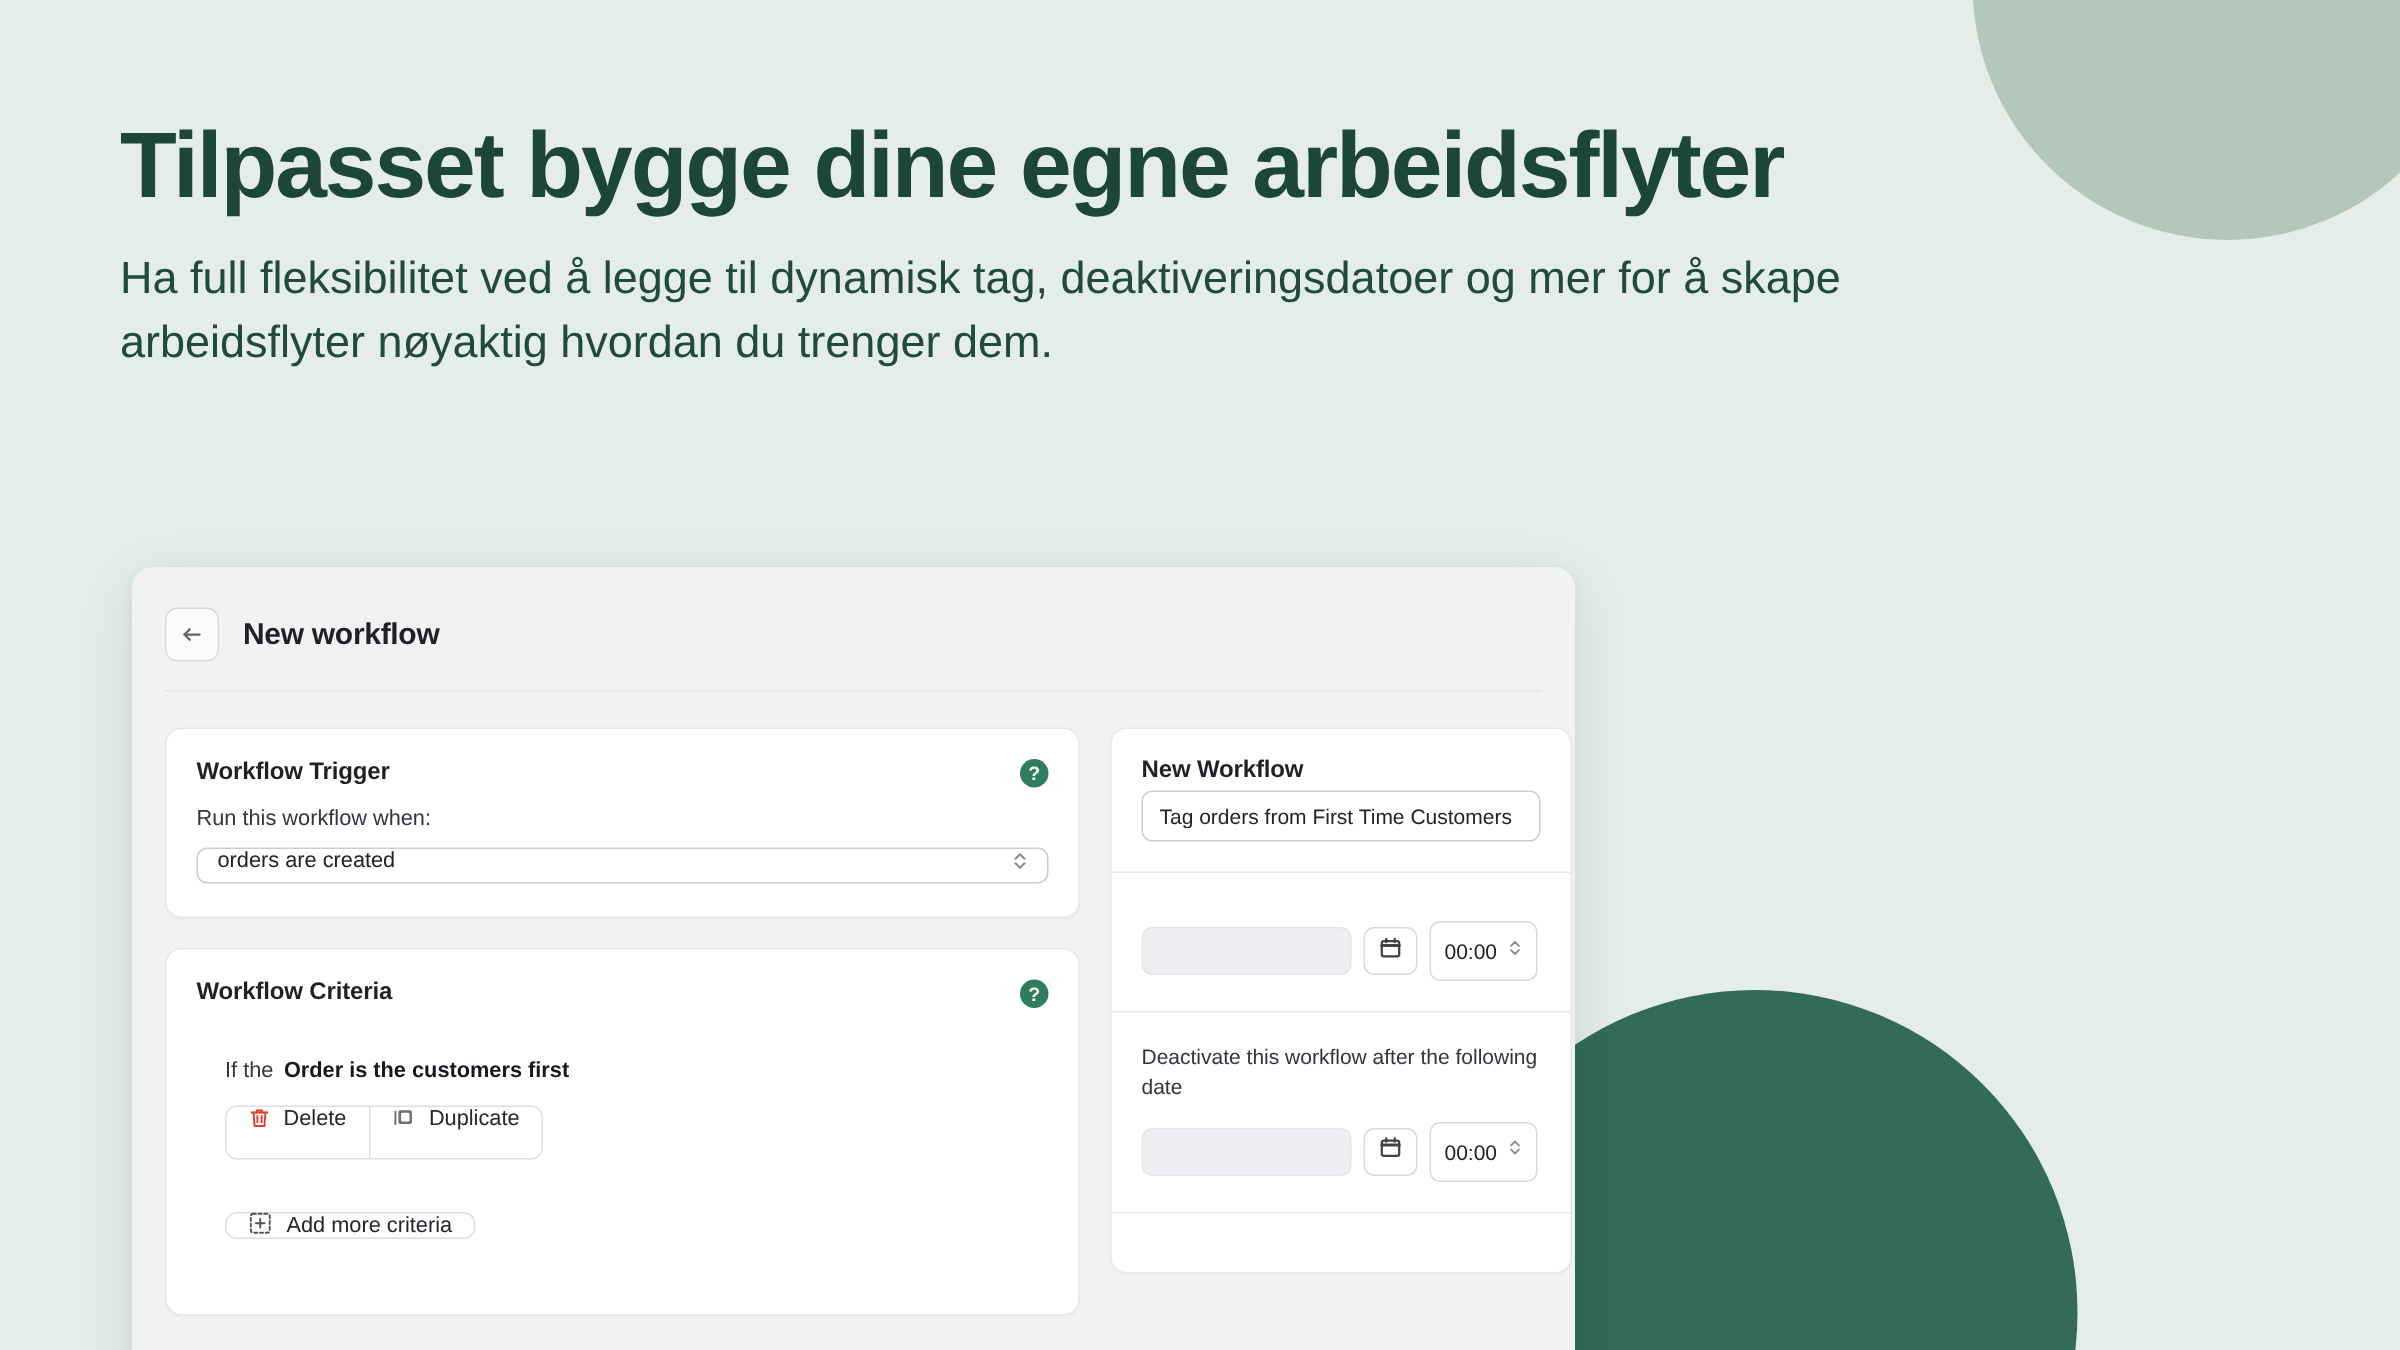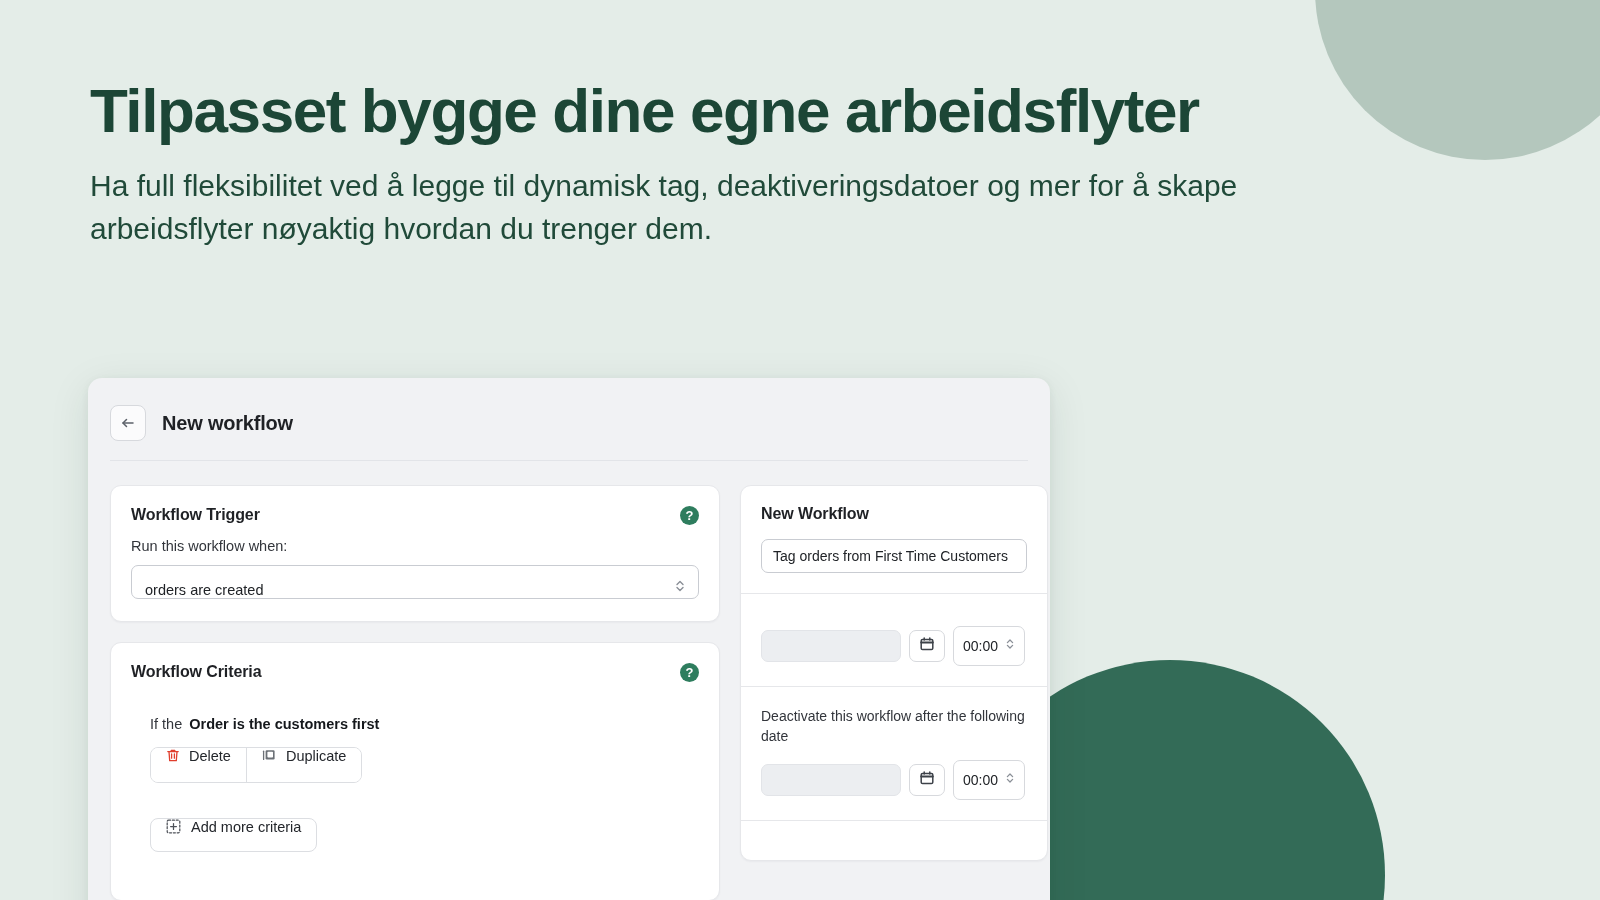--- a/index.html
+++ b/index.html
@@ -34,21 +34,21 @@
     border-radius: 50%;
     background: #336b57;
     bottom: -190px;
     right: 215px;
     z-index: 0;
   }
 
   
   .hero {
     position: absolute;
-    left: 90px;
+    left: 80px;
     top: 78px;
     z-index: 2;
     width: 1330px;
   }
   .hero-title {
     color: #1c4636;
     font-size: 62px;
     font-weight: 700;
     letter-spacing: -1.4px;
     line-height: 1.05;
@@ -158,26 +158,26 @@
   }
 
   .field-label {
     font-size: 14.5px;
     color: #32353b;
     margin-top: 13px;
   }
 
   .select-box {
     margin-top: 11px;
-    height: 34px;
+    height: 24px;
     border: 1px solid #c9ccd2;
     border-radius: 7px;
     background: #ffffff;
     display: flex;
-    align-items: flex-end;
+    align-items: flex-start;
     justify-content: space-between;
     padding: 0 12px 0 13px;
     cursor: pointer;
   }
   .select-value {
     font-size: 14.5px;
     color: #202327;
   }
 
   
@@ -212,39 +212,40 @@
     color: #23262b;
     background: #ffffff;
     cursor: pointer;
     border: none;
     font-family: inherit;
   }
   .btn-group .gbtn + .gbtn { border-left: 1px solid #dcdee2; }
 
   .outline-btn {
     display: inline-flex;
+    align-items: center;
     gap: 10px;
     margin-top: 35px;
     padding: 0 15px;
-    height: 34px;
+    height: 18px;
     border: 1px solid #dcdee2;
     border-radius: 8px;
     background: #ffffff;
     font-size: 14.5px;
     color: #23262b;
     cursor: pointer;
     font-family: inherit;
   }
 
   
   .sec { padding: 19px 20px 20px 20px; }
   .sec + .sec { border-top: 1px solid #e6e7ea; }
 
   .text-input {
-    margin-top: 16px;
+    margin-top: 4px;
     width: 100%;
     height: 34px;
     border: 1px solid #c9ccd2;
     border-radius: 7px;
     background: #ffffff;
     padding: 0 11px;
     font-size: 14px;
     color: #202327;
     font-family: inherit;
   }

